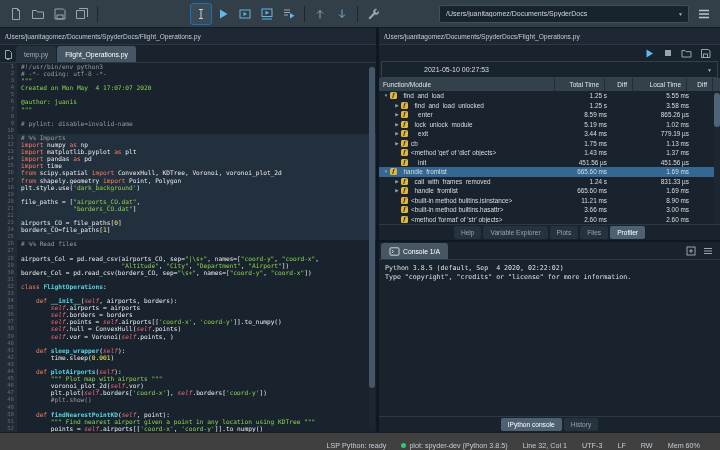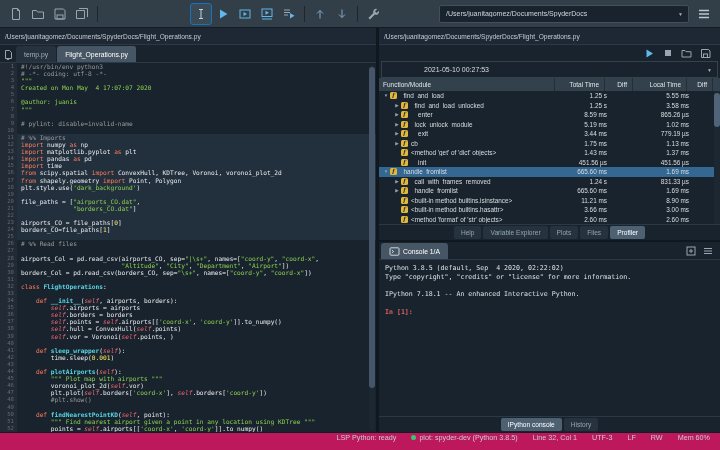--- a/index.html
+++ b/index.html
@@ -58,21 +58,21 @@
 .ptab.active{background:#4e6173;color:#fff}
 
 .console-pane{flex:1;display:flex;flex-direction:column;min-height:0;border-top:2px solid #10181f}
 .ctabbar{height:18px;flex:none;background:#19232D;border-bottom:1px solid #2c3843;display:flex;align-items:flex-end}
 .ctab{height:16px;display:flex;align-items:center;gap:3px;padding:0 8px;background:#465664;color:#fff;font-size:6.8px;border-top-left-radius:3px;border-top-right-radius:3px;margin-left:2px}
 .cicons{margin-left:auto;display:flex;align-items:center;gap:7px;padding-right:7px;padding-bottom:3px}
 .cbody{flex:1;padding:4px 6px;font-family:"DejaVu Sans Mono",monospace;overflow:hidden}
 .con-line{font-size:6.6px;line-height:8.8px;min-height:8.8px;white-space:pre;color:#dfe3e6}
 .prompt{color:#e0635a;font-weight:bold}
 
-.statusbar{height:18px;flex:none;background:#be185d;border-top:1px solid #141d26;display:flex;align-items:flex-start;font-size:7.2px;color:#c3cdd3;padding:0 10px}
+.statusbar{height:18px;flex:none;background:#404040;border-top:1px solid #141d26;display:flex;align-items:flex-end;font-size:7.2px;color:#c3cdd3;padding:0 20px}
 .sb-flex{flex:1}
 .sb-item{margin-left:15px;white-space:nowrap;display:flex;align-items:center;gap:3px}
 .dot{width:5px;height:5px;border-radius:50%;background:#2ecc71;display:inline-block}
 svg{display:block}
 </style>
 </head>
 <body>
 
 <div class="app">
 
@@ -463,23 +463,21 @@
                 <svg width="10" height="10" viewBox="0 0 10 10">
                   <path d="M1 2.5h8M1 5h8M1 7.5h8" stroke="#97a6b0"></path>
                 </svg>
               </span>
           </div>
         </div>
         <div class="cbody" id="console-lines">
             <div class="con-line">Python 3.8.5 (default, Sep  4 2020, 02:22:02)</div>
             <div class="con-line">Type "copyright", "credits" or "license" for more information.</div>
             <div class="con-line"></div>
-            <div class="con-line">IPython 7.18.1 -- An enhanced Interactive Python.</div>
             <div class="con-line"></div>
-            <div class="con-line"><span class="prompt">In [1]:</span></div>
           </div>
         <div class="panetabs" id="console-tabs">
             <div class="ptab active">IPython console</div>
             <div class="ptab">History</div>
           </div>
       </div>
 
     </div>
   </div>
 

